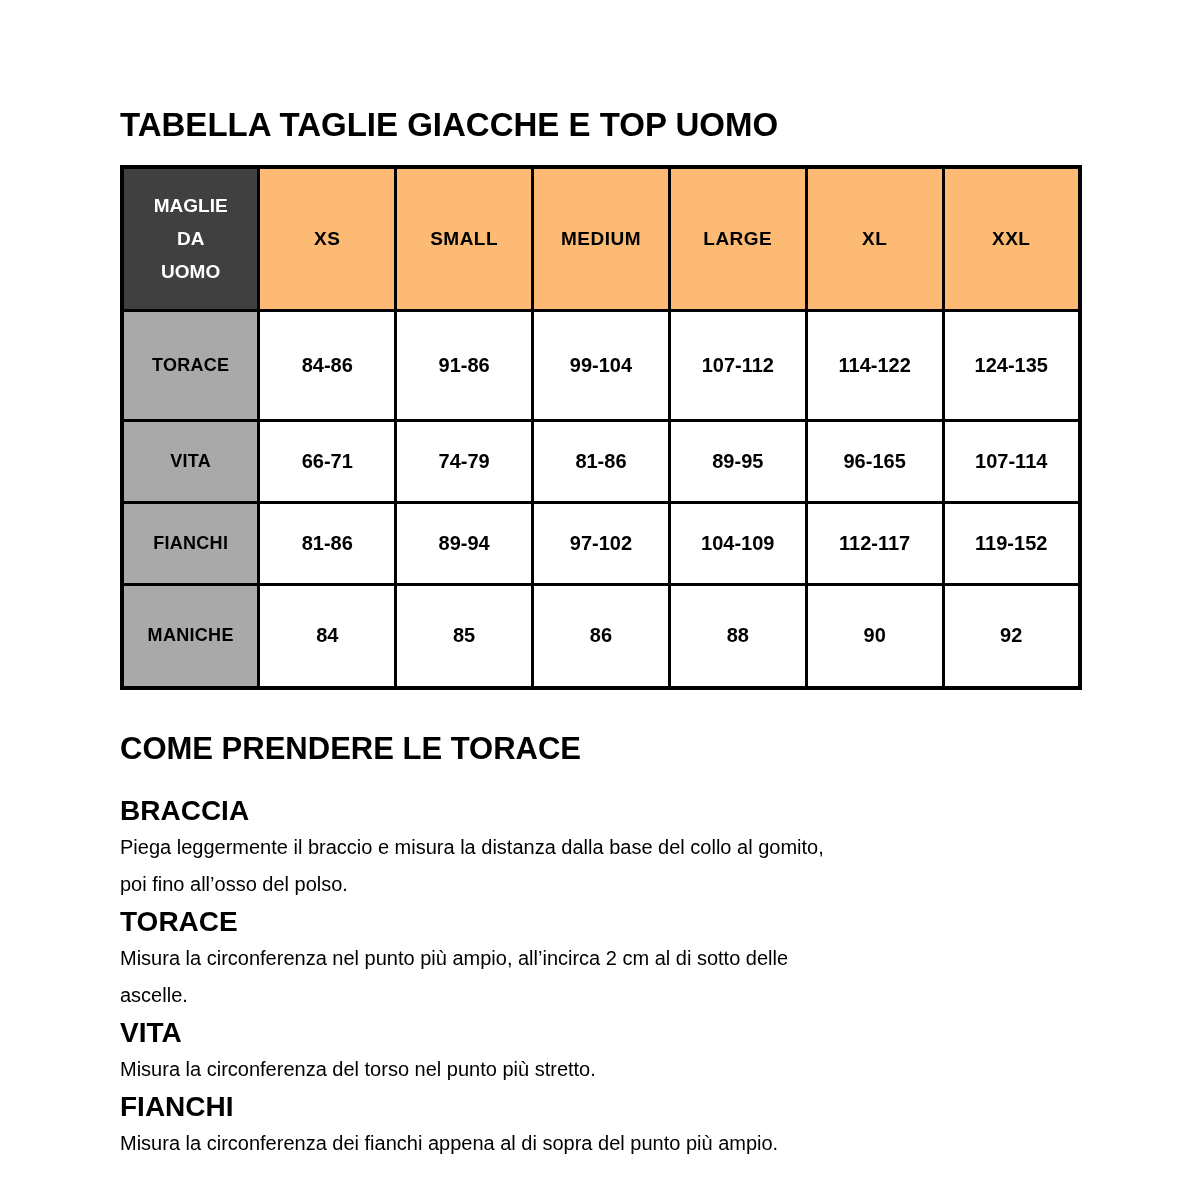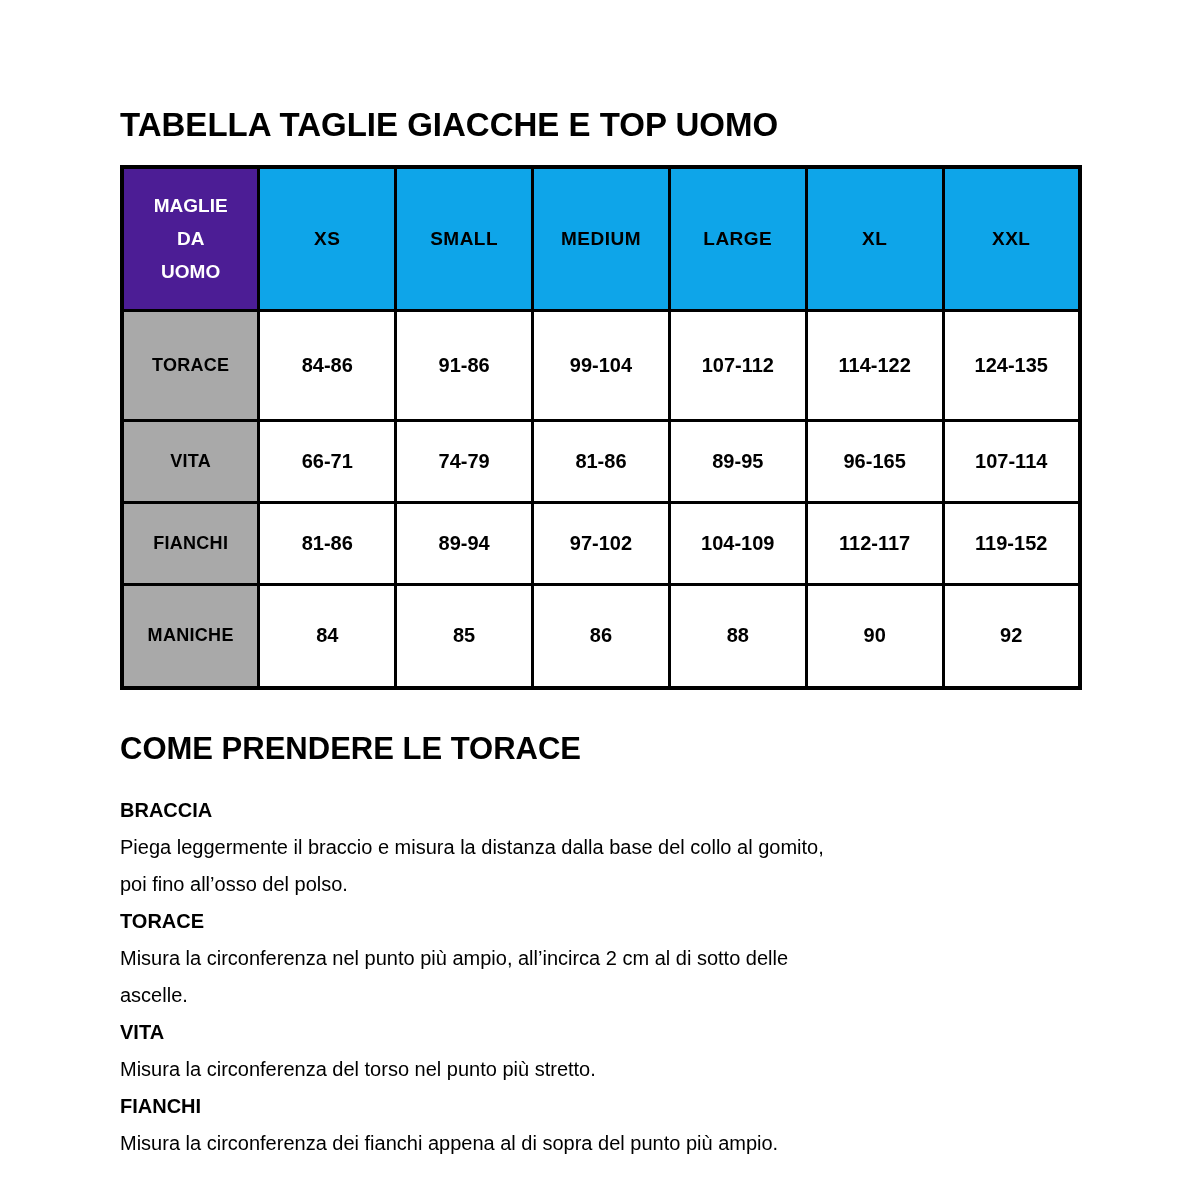--- a/index.html
+++ b/index.html
@@ -34,29 +34,29 @@
     vertical-align: middle;
     padding: 0;
   }
   tr.head-row       { height: 143px; }
   tr.row-torace     { height: 110px; }
   tr.row-vita       { height: 82px;  }
   tr.row-fianchi    { height: 82px;  }
   tr.row-maniche    { height: 104px; }
 
   th.corner {
-    background: #4c1d95;
+    background: #404040;
     color: #ffffff;
     font-size: 19px;
     font-weight: bold;
   }
   th.corner .cl { display: block; line-height: 33px; }
 
   th.col-head {
-    background: #0ea5e9;
+    background: #fdba74;
     font-size: 19px;
     font-weight: bold;
     letter-spacing: 0.5px;
   }
   td.row-label {
     background: #a9a9a9;
     font-size: 18px;
     font-weight: bold;
     letter-spacing: 0.3px;
   }
@@ -68,21 +68,21 @@
 
   h2.measure-heading {
     margin: 40px 0 24px 0;
     font-size: 31px;
     font-weight: bold;
     line-height: 38px;
     white-space: nowrap;
   }
   .measure-guide h3 {
     margin: 0;
-    font-size: 20px;
+    font-size: 28px;
     font-weight: bold;
     line-height: 37px;
   }
   .measure-guide p {
     margin: 0;
     font-size: 20px;
     font-weight: normal;
     line-height: 37px;
     white-space: pre-line;
   }

